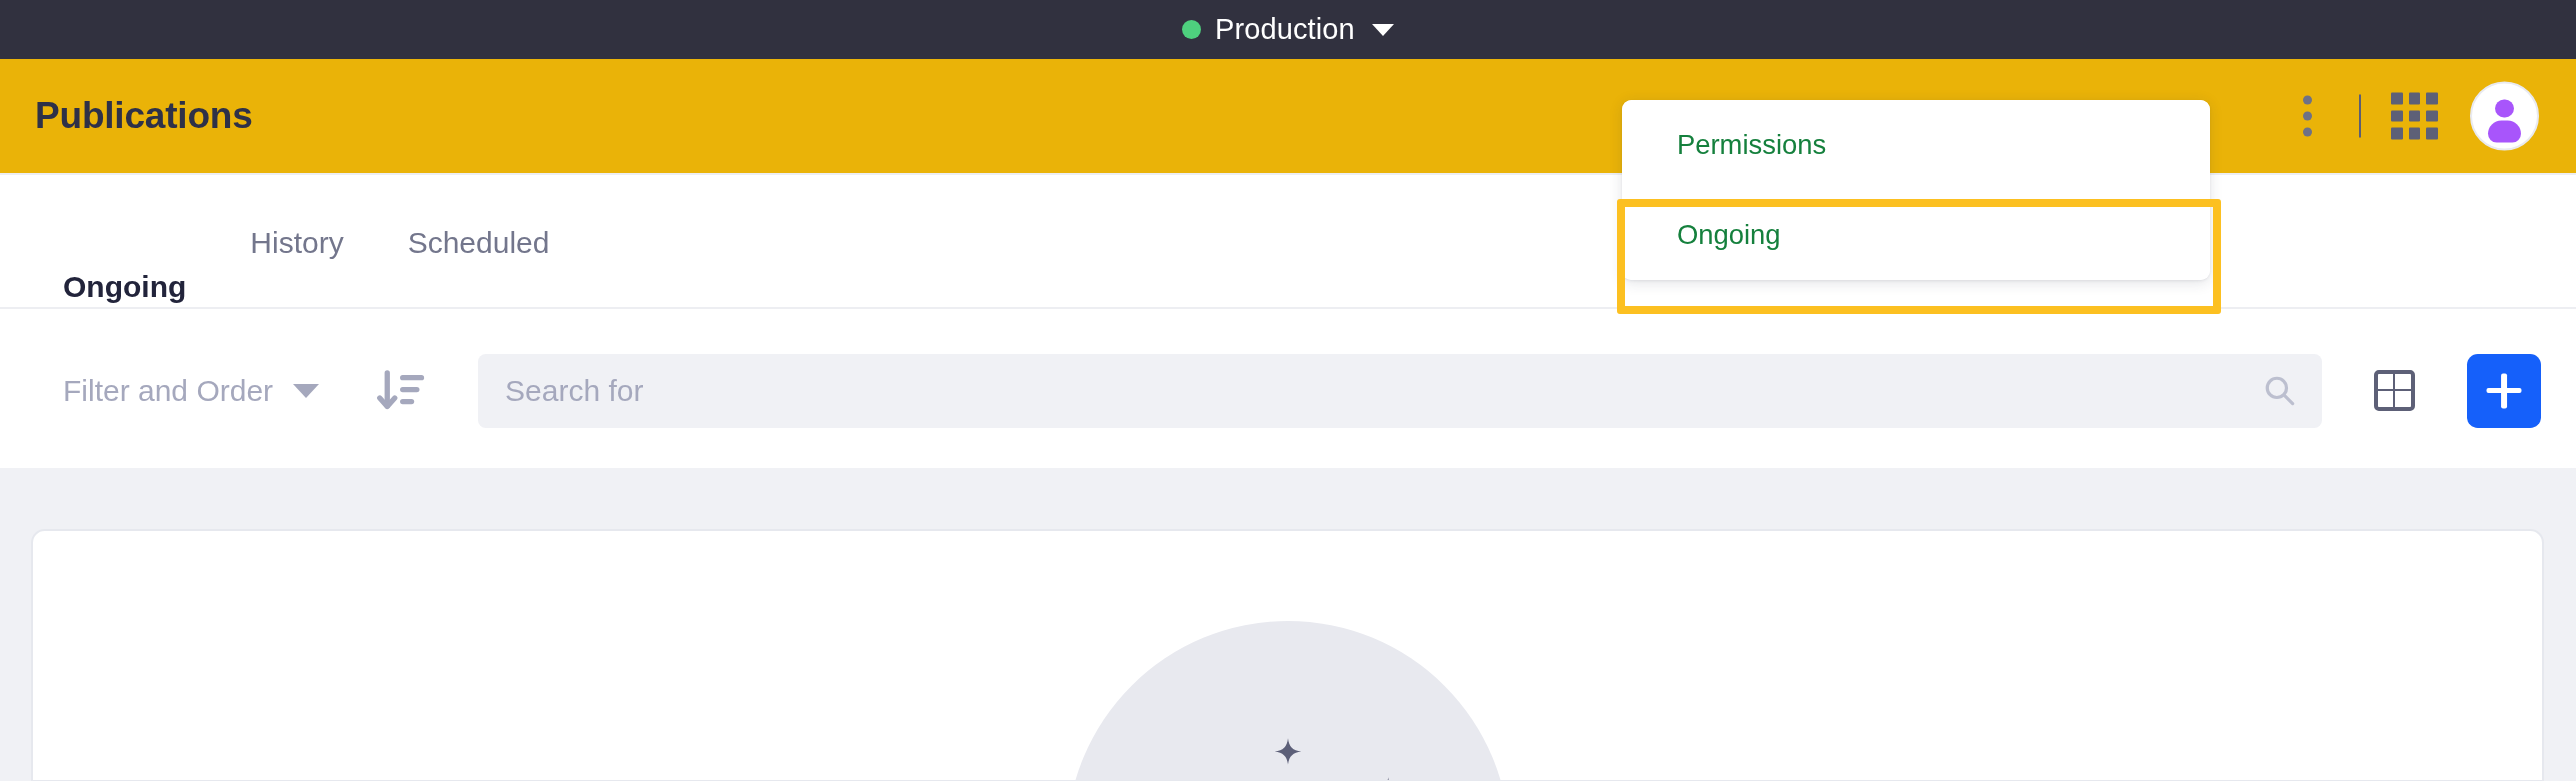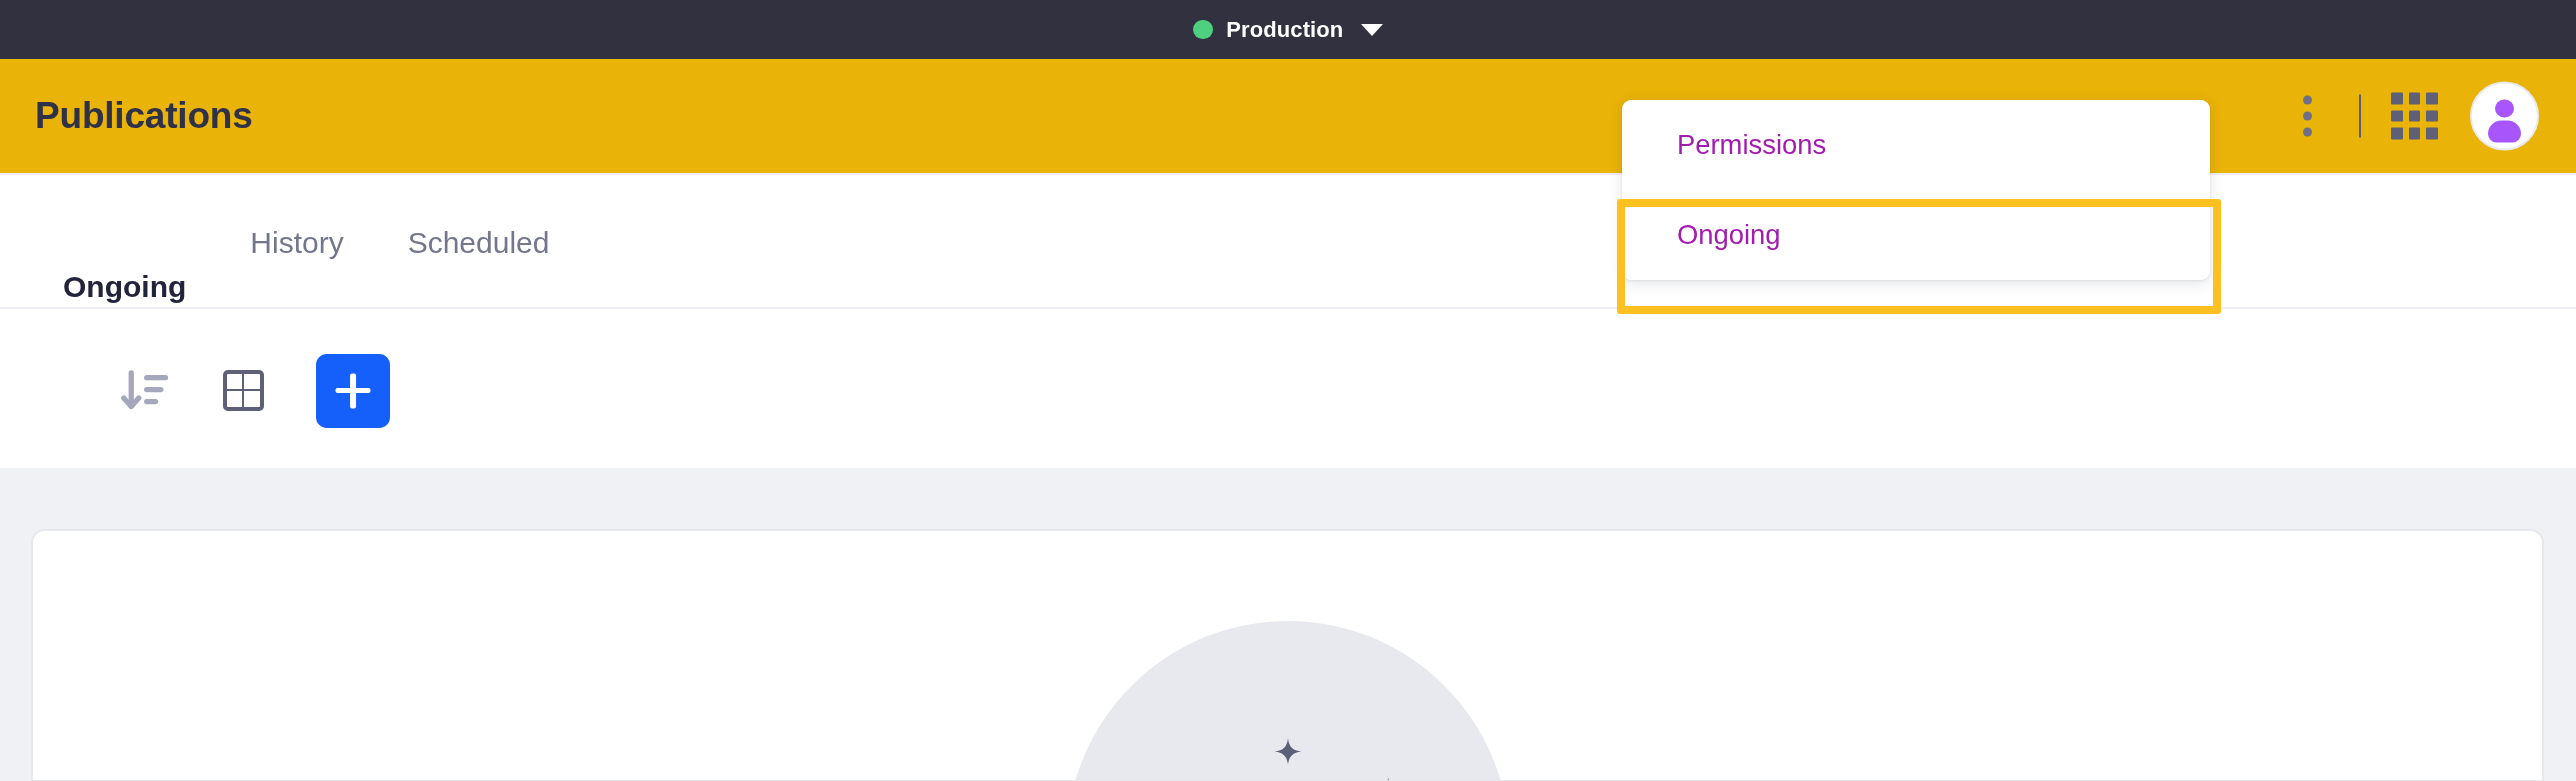--- a/index.html
+++ b/index.html
@@ -30,22 +30,22 @@
     cursor: pointer;
   }
   .env-dot {
     width: 19.6px; height: 19.6px;
     border-radius: 50%;
     background: #4ed07e;
     flex: none;
   }
   .env-label {
     color: #ffffff;
-    font-size: 22px;
-    font-weight: 700;
+    font-size: 29px;
+    font-weight: 400;
     letter-spacing: 0.1px;
   }
   .caret-down {
     width: 0; height: 0;
     border-left: 11.8px solid transparent;
     border-right: 11.8px solid transparent;
     border-top: 12.7px solid #ffffff;
     margin-left: 3.9px;
   }
 
@@ -145,21 +145,21 @@
     box-shadow: 0 2.9px 13.7px rgba(40,44,70,.13), 0 1px 2.9px rgba(40,44,70,.08);
     z-index: 30;
     overflow: visible;
   }
   .menu-item {
     height: 90px;
     display: flex;
     align-items: center;
     padding-left: 55px;
     font-size: 27.4px;
-    color: #a21caf;
+    color: #15803d;
     cursor: pointer;
     background: #ffffff;
   }
   .menu-item:first-child { border-radius: 9.8px 9.8px 0 0; }
   .menu-item:last-child  { border-radius: 0 0 9.8px 9.8px; }
 
   .highlight-box {
     position: absolute;
     left: 1617px;
     top: 199px;
@@ -400,29 +400,40 @@
   <div class="tab">
     <span>History</span>
   </div>
   <div class="tab">
     <span>Scheduled</span>
   </div>
 </div>
 
 <div class="toolbar">
 
+  <div class="filter-order">
+    <span class="lbl">Filter and Order</span>
+    <span class="caret"></span>
+  </div>
 
   <svg class="sort-icon" viewBox="0 0 24 24" fill="none">
     <path d="M6 4 V19" stroke="#a5a8bd" stroke-width="2.4" stroke-linecap="round"></path>
     <path d="M2.6 15.4 L6 19.2 L9.4 15.4" stroke="#a5a8bd" stroke-width="2.4" stroke-linecap="round" stroke-linejoin="round"></path>
     <path d="M13 6.2 H21.5" stroke="#a5a8bd" stroke-width="2.4" stroke-linecap="round"></path>
     <path d="M13 11.6 H19.4" stroke="#a5a8bd" stroke-width="2.4" stroke-linecap="round"></path>
     <path d="M13 17 H17" stroke="#a5a8bd" stroke-width="2.4" stroke-linecap="round"></path>
   </svg>
 
+  <div class="search-wrap">
+    <input class="search-input" type="text" placeholder="Search for" style="">
+    <svg class="search-icon" viewBox="0 0 24 24" fill="none">
+      <circle cx="10.2" cy="10.2" r="6.6" stroke="#bcbfcf" stroke-width="2.2"></circle>
+      <path d="M15.2 15.2 L21 21" stroke="#bcbfcf" stroke-width="2.2" stroke-linecap="round"></path>
+    </svg>
+  </div>
 
   <div class="grid-view-btn">
     <span class="gbox">
       <i></i>
         <i></i>
       <i></i>
         <i></i>
     </span>
   </div>
 

